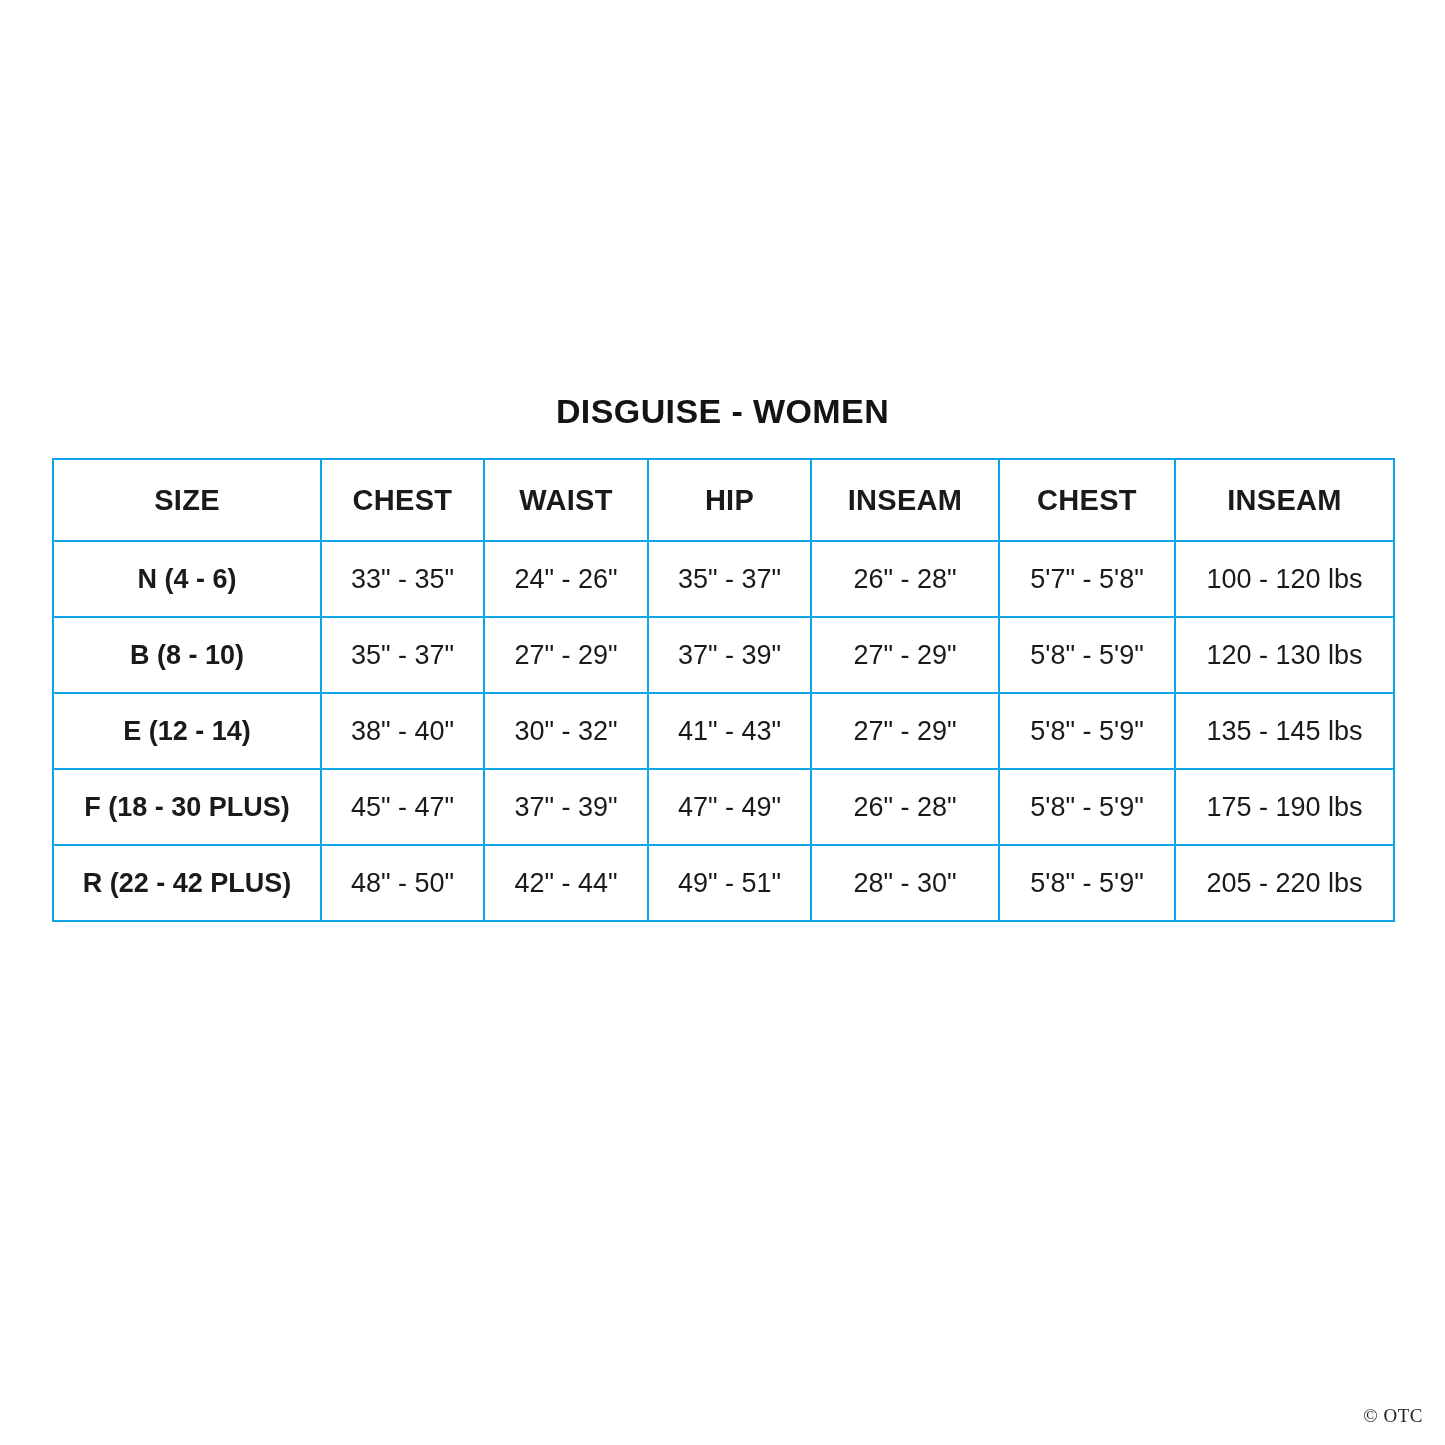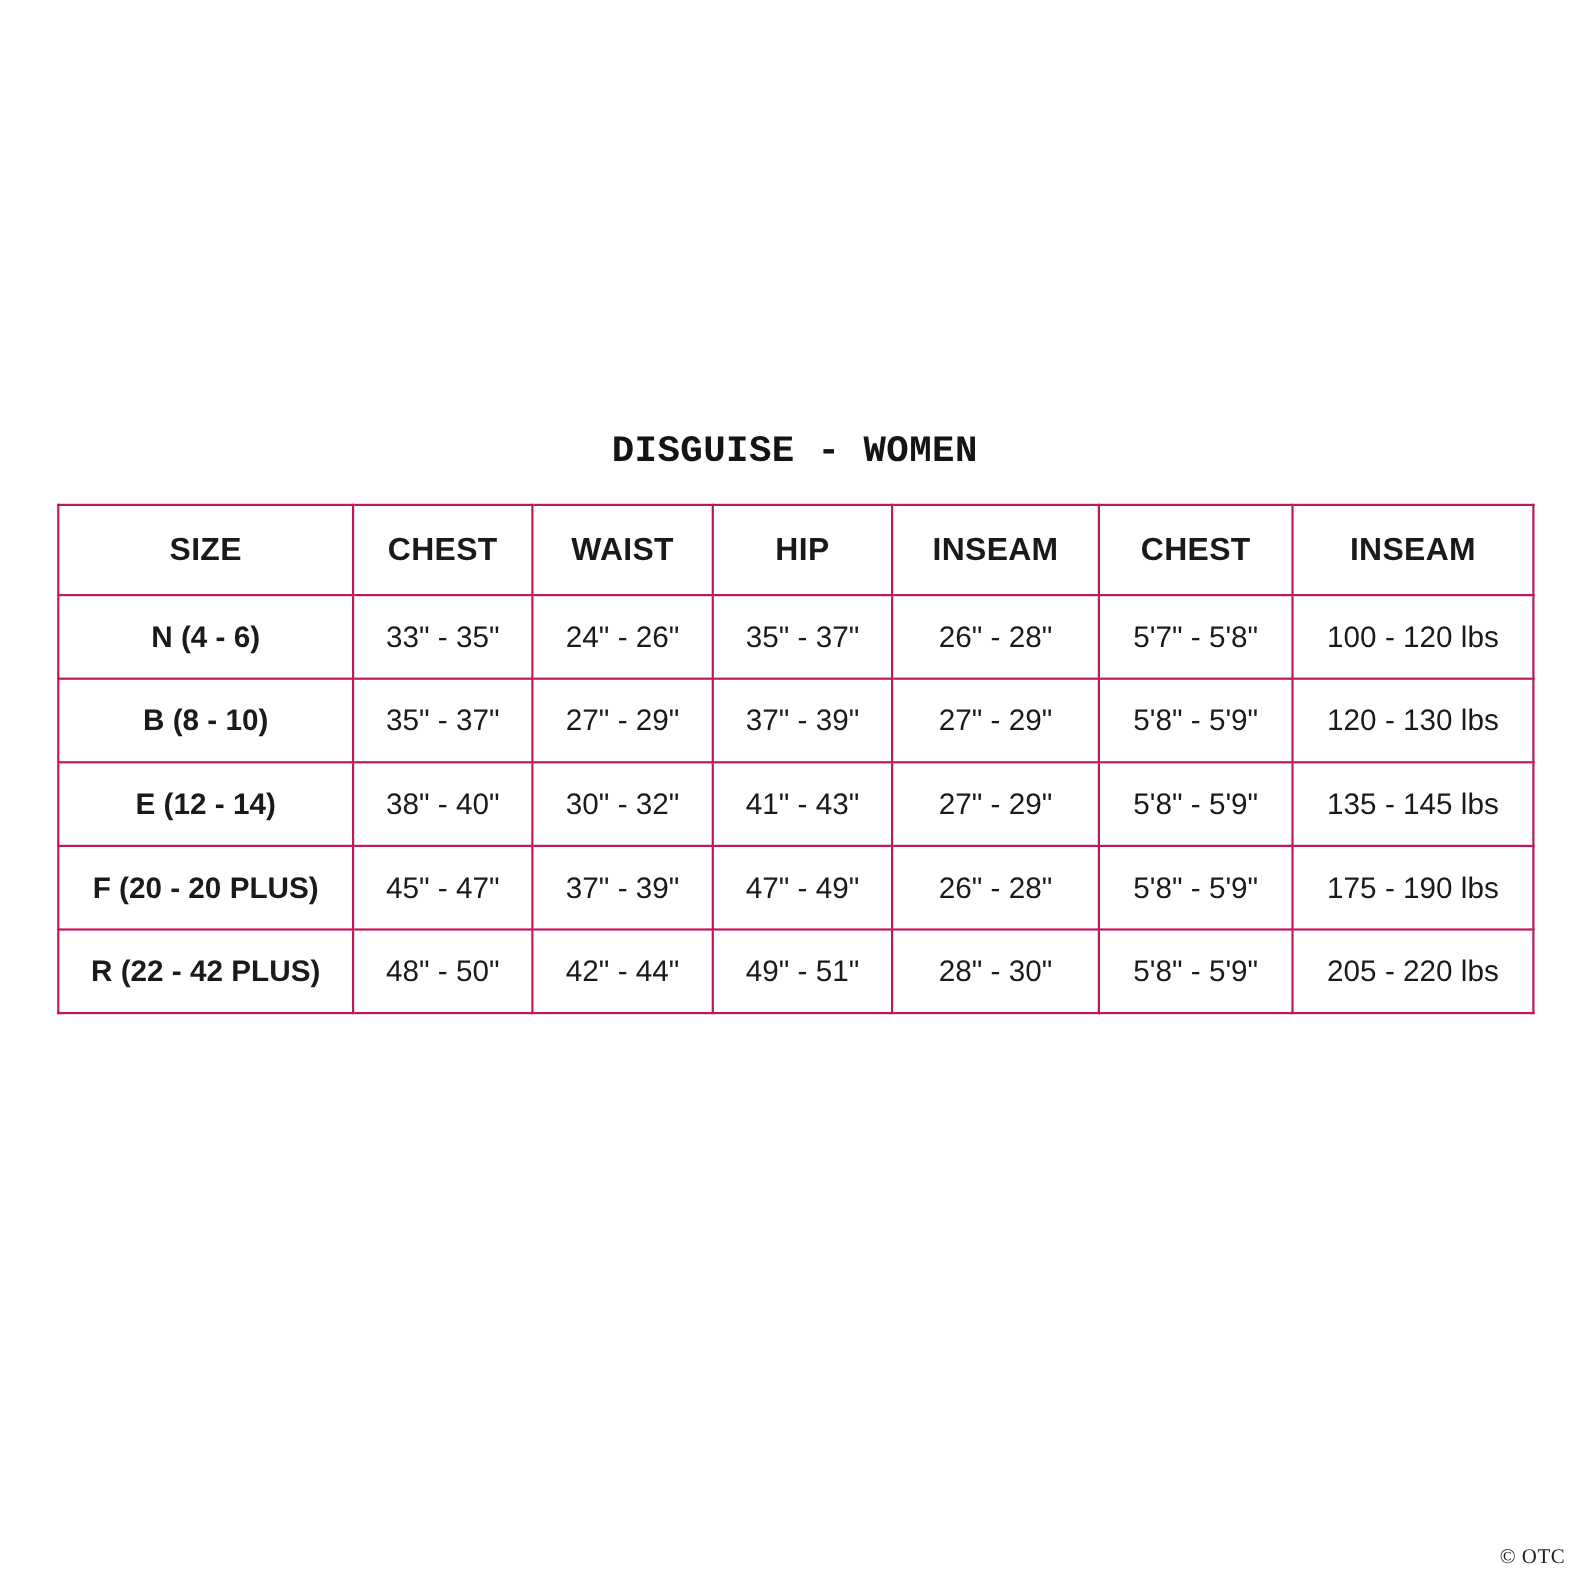--- a/index.html
+++ b/index.html
@@ -25,33 +25,32 @@
   .chart-title {
     position: absolute;
     left: 0;
     top: 392px;
     width: 1445px;
     text-align: center;
     font-size: 34px;
     font-weight: 600;
     letter-spacing: 0.4px;
     color: #141414;
-    font-family: Liberation Mono, monospace;
   }
   table.size-chart {
     position: absolute;
     left: 52px;
     top: 458px;
     width: 1341px;
     border-collapse: collapse;
     table-layout: fixed;
   }
   table.size-chart td,
   table.size-chart th {
-    border: 2px solid #be185d;
+    border: 2px solid #0ea5e9;
     text-align: center;
     vertical-align: middle;
     font-size: 27px;
     font-weight: 400;
     color: #1a1a1a;
     padding: 0;
     height: 74px;
     white-space: nowrap;
   }
   table.size-chart thead th {
@@ -132,21 +131,21 @@
       <tr>
         <td class="size-cell">E (12 - 14)</td>
         <td>38" - 40"</td>
         <td>30" - 32"</td>
         <td>41" - 43"</td>
         <td>27" - 29"</td>
         <td>5'8" - 5'9"</td>
         <td>135 - 145 lbs</td>
       </tr>
       <tr>
-        <td class="size-cell">F (20 - 20 PLUS)</td>
+        <td class="size-cell">F (18 - 30 PLUS)</td>
         <td>45" - 47"</td>
         <td>37" - 39"</td>
         <td>47" - 49"</td>
         <td>26" - 28"</td>
         <td>5'8" - 5'9"</td>
         <td>175 - 190 lbs</td>
       </tr>
       <tr>
         <td class="size-cell">R (22 - 42 PLUS)</td>
         <td>48" - 50"</td>

